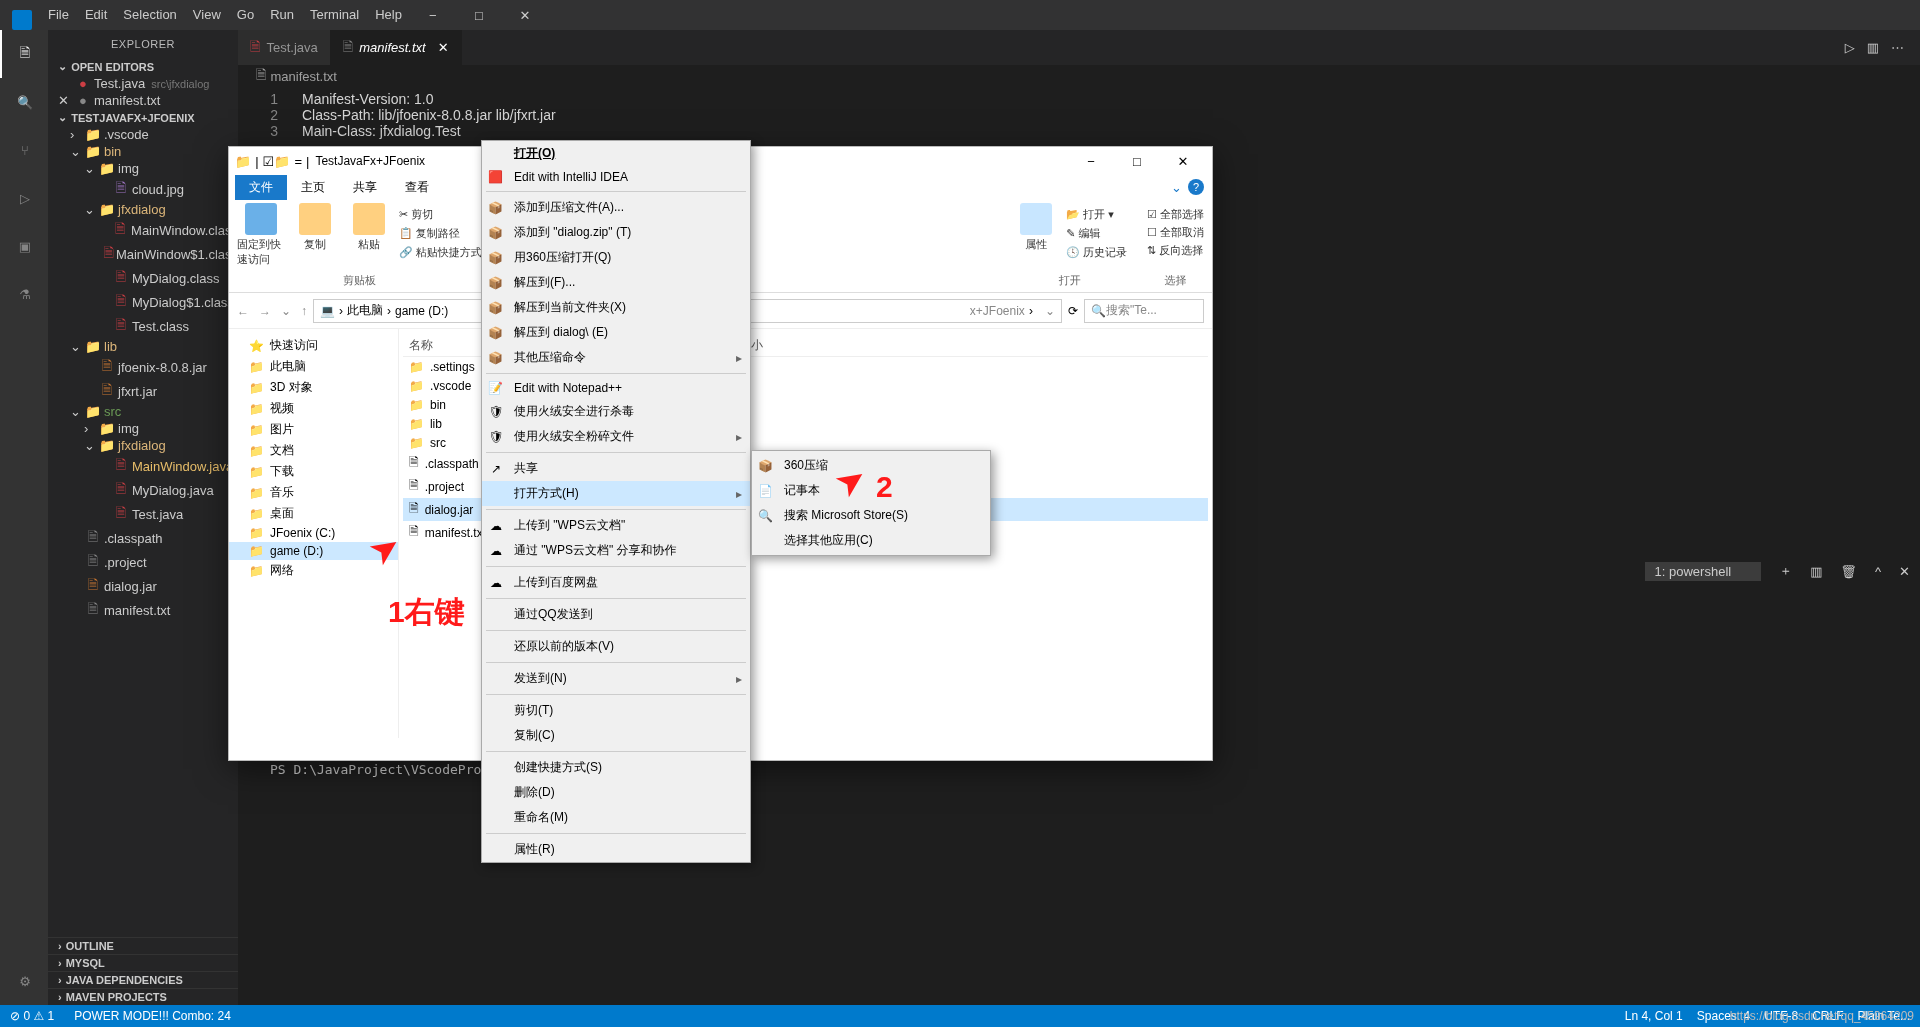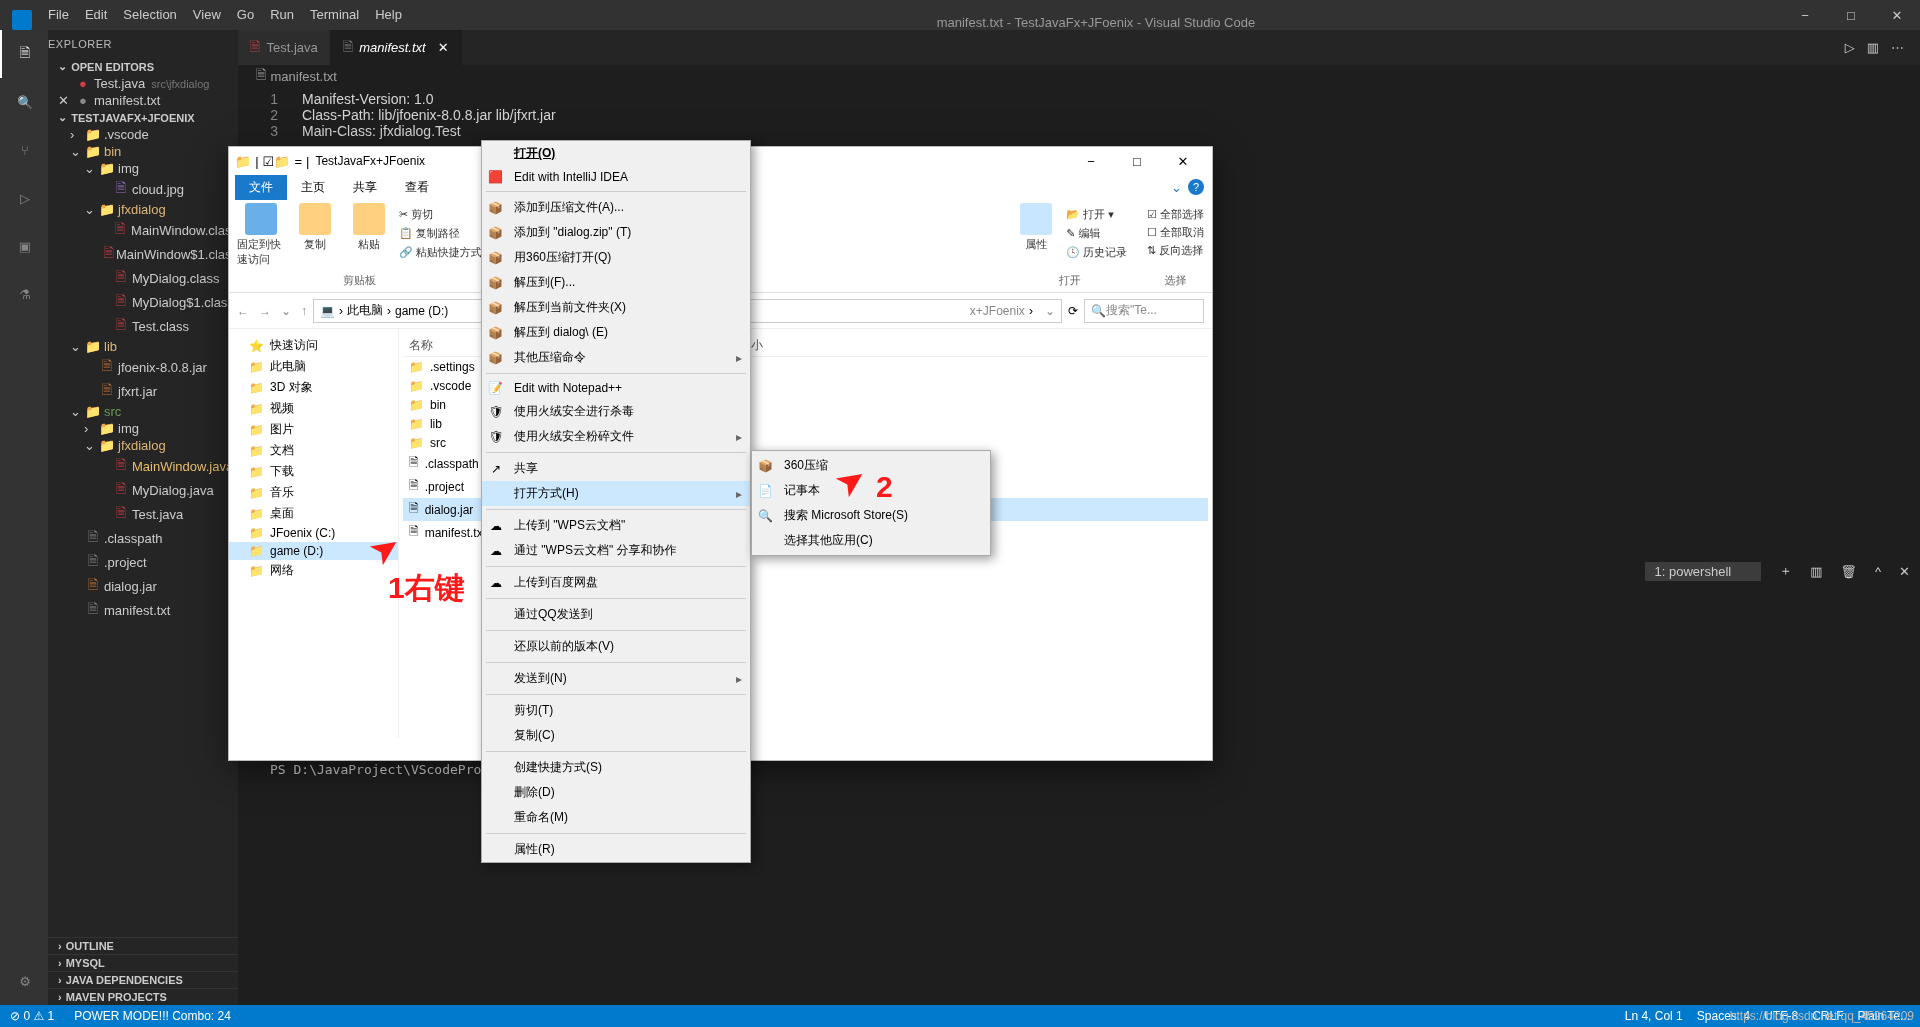--- a/index.html
+++ b/index.html
@@ -14,21 +14,21 @@
 .menubar .win-btn { width: 46px; height: 30px; display: flex; align-items: center; justify-content: center; color: #ccc; }
 
 
 .activitybar { position: absolute; left: 0; top: 30px; bottom: 22px; width: 48px; background: #333333; display: flex; flex-direction: column; }
 .activitybar .act-item { width: 48px; height: 48px; display: flex; align-items: center; justify-content: center; color: #858585; border-left: 2px solid transparent; }
 .activitybar .act-item.active { color: #fff; border-left-color: #fff; }
 .activitybar .spacer { flex: 1; }
 
 
 .sidebar { position: absolute; left: 48px; top: 30px; bottom: 22px; width: 190px; background: #252526; overflow: hidden; }
-.sidebar .side-header { padding: 8px 0; font-size: 11px; color: #bbb; letter-spacing: 0.5px; }
+.sidebar .side-header { padding: 8px 0; font-size: 11px; color: #bbb; letter-spacing: 0.5px; text-align: center; }
 .sidebar .section-label { padding: 2px 10px; font-size: 11px; font-weight: bold; color: #ccc; display: flex; align-items: center; }
 .sidebar .file-row { padding: 1px 0 1px 10px; display: flex; align-items: center; font-size: 13px; color: #ccc; cursor: pointer; }
 .sidebar .file-row .chev { width: 14px; color: #ccc; }
 .sidebar .file-row .ico { width: 18px; text-align: center; margin-right: 2px; }
 .sidebar .folder-row .name { color: #ccc; }
 .sidebar .folder-row .name.y { color: #dcb67a; }
 .sidebar .file-row .name.o { color: #e8be6a; }
 .sidebar .file-row .name.g { color: #6a9955; }
 .sidebar .openedit-x { width: 16px; color: #ccc; }
 .indent-1 { padding-left: 22px !important; } .indent-2 { padding-left: 36px !important; }
@@ -104,21 +104,21 @@
 .context-menu .cm-item .cm-arrow { position: absolute; right: 8px; color: #666; }
 .context-menu .cm-sep { height: 1px; background: #ccc; margin: 3px 4px; }
 
 
 .submenu { position: absolute; left: 751px; top: 450px; width: 240px; background: #f0f0f0; border: 1px solid #aaa; box-shadow: 3px 3px 10px rgba(0,0,0,0.4); font-size: 12px; color: #000; padding: 2px 0; }
 .submenu .sm-item { padding: 4px 12px 4px 32px; display: flex; align-items: center; position: relative; }
 .submenu .sm-item .sm-icon { position: absolute; left: 6px; width: 16px; text-align: center; }
 
 
 .annot-arrow1 { position: absolute; left: 370px; top: 528px; color: #ff1a1a; font-size: 36px; transform: rotate(-35deg); pointer-events: none; }
-.annot-text1 { position: absolute; left: 388px; top: 568px; color: #ff1a1a; font-size: 30px; font-weight: bold; pointer-events: none; }
+.annot-text1 { position: absolute; left: 388px; top: 592px; color: #ff1a1a; font-size: 30px; font-weight: bold; pointer-events: none; }
 .annot-arrow2 { position: absolute; left: 836px; top: 460px; color: #ff1a1a; font-size: 36px; transform: rotate(-35deg); pointer-events: none; }
 .annot-text2 { position: absolute; left: 876px; top: 470px; color: #ff1a1a; font-size: 30px; font-weight: bold; pointer-events: none; }
 
 
 .watermark { position: absolute; right: 6px; bottom: 4px; color: #bbb; font-size: 12px; }
 </style>
 </head>
 <body>
 
 <div class="menubar">
@@ -126,21 +126,20 @@
   <div id="menubar-items" style="display: flex;">
       <div class="menu-item">File</div>
       <div class="menu-item">Edit</div>
       <div class="menu-item">Selection</div>
       <div class="menu-item">View</div>
       <div class="menu-item">Go</div>
       <div class="menu-item">Run</div>
       <div class="menu-item">Terminal</div>
       <div class="menu-item">Help</div>
     </div>
-  <div class="title">manifest.txt - TestJavaFx+JFoenix - Visual Studio Code</div>
   <div class="win-controls">
     <div class="win-btn">−</div>
     <div class="win-btn">□</div>
     <div class="win-btn">✕</div>
   </div>
 </div>
 
 <div class="activitybar">
   <div class="act-item active">🗎</div>
   <div class="act-item">🔍</div>

